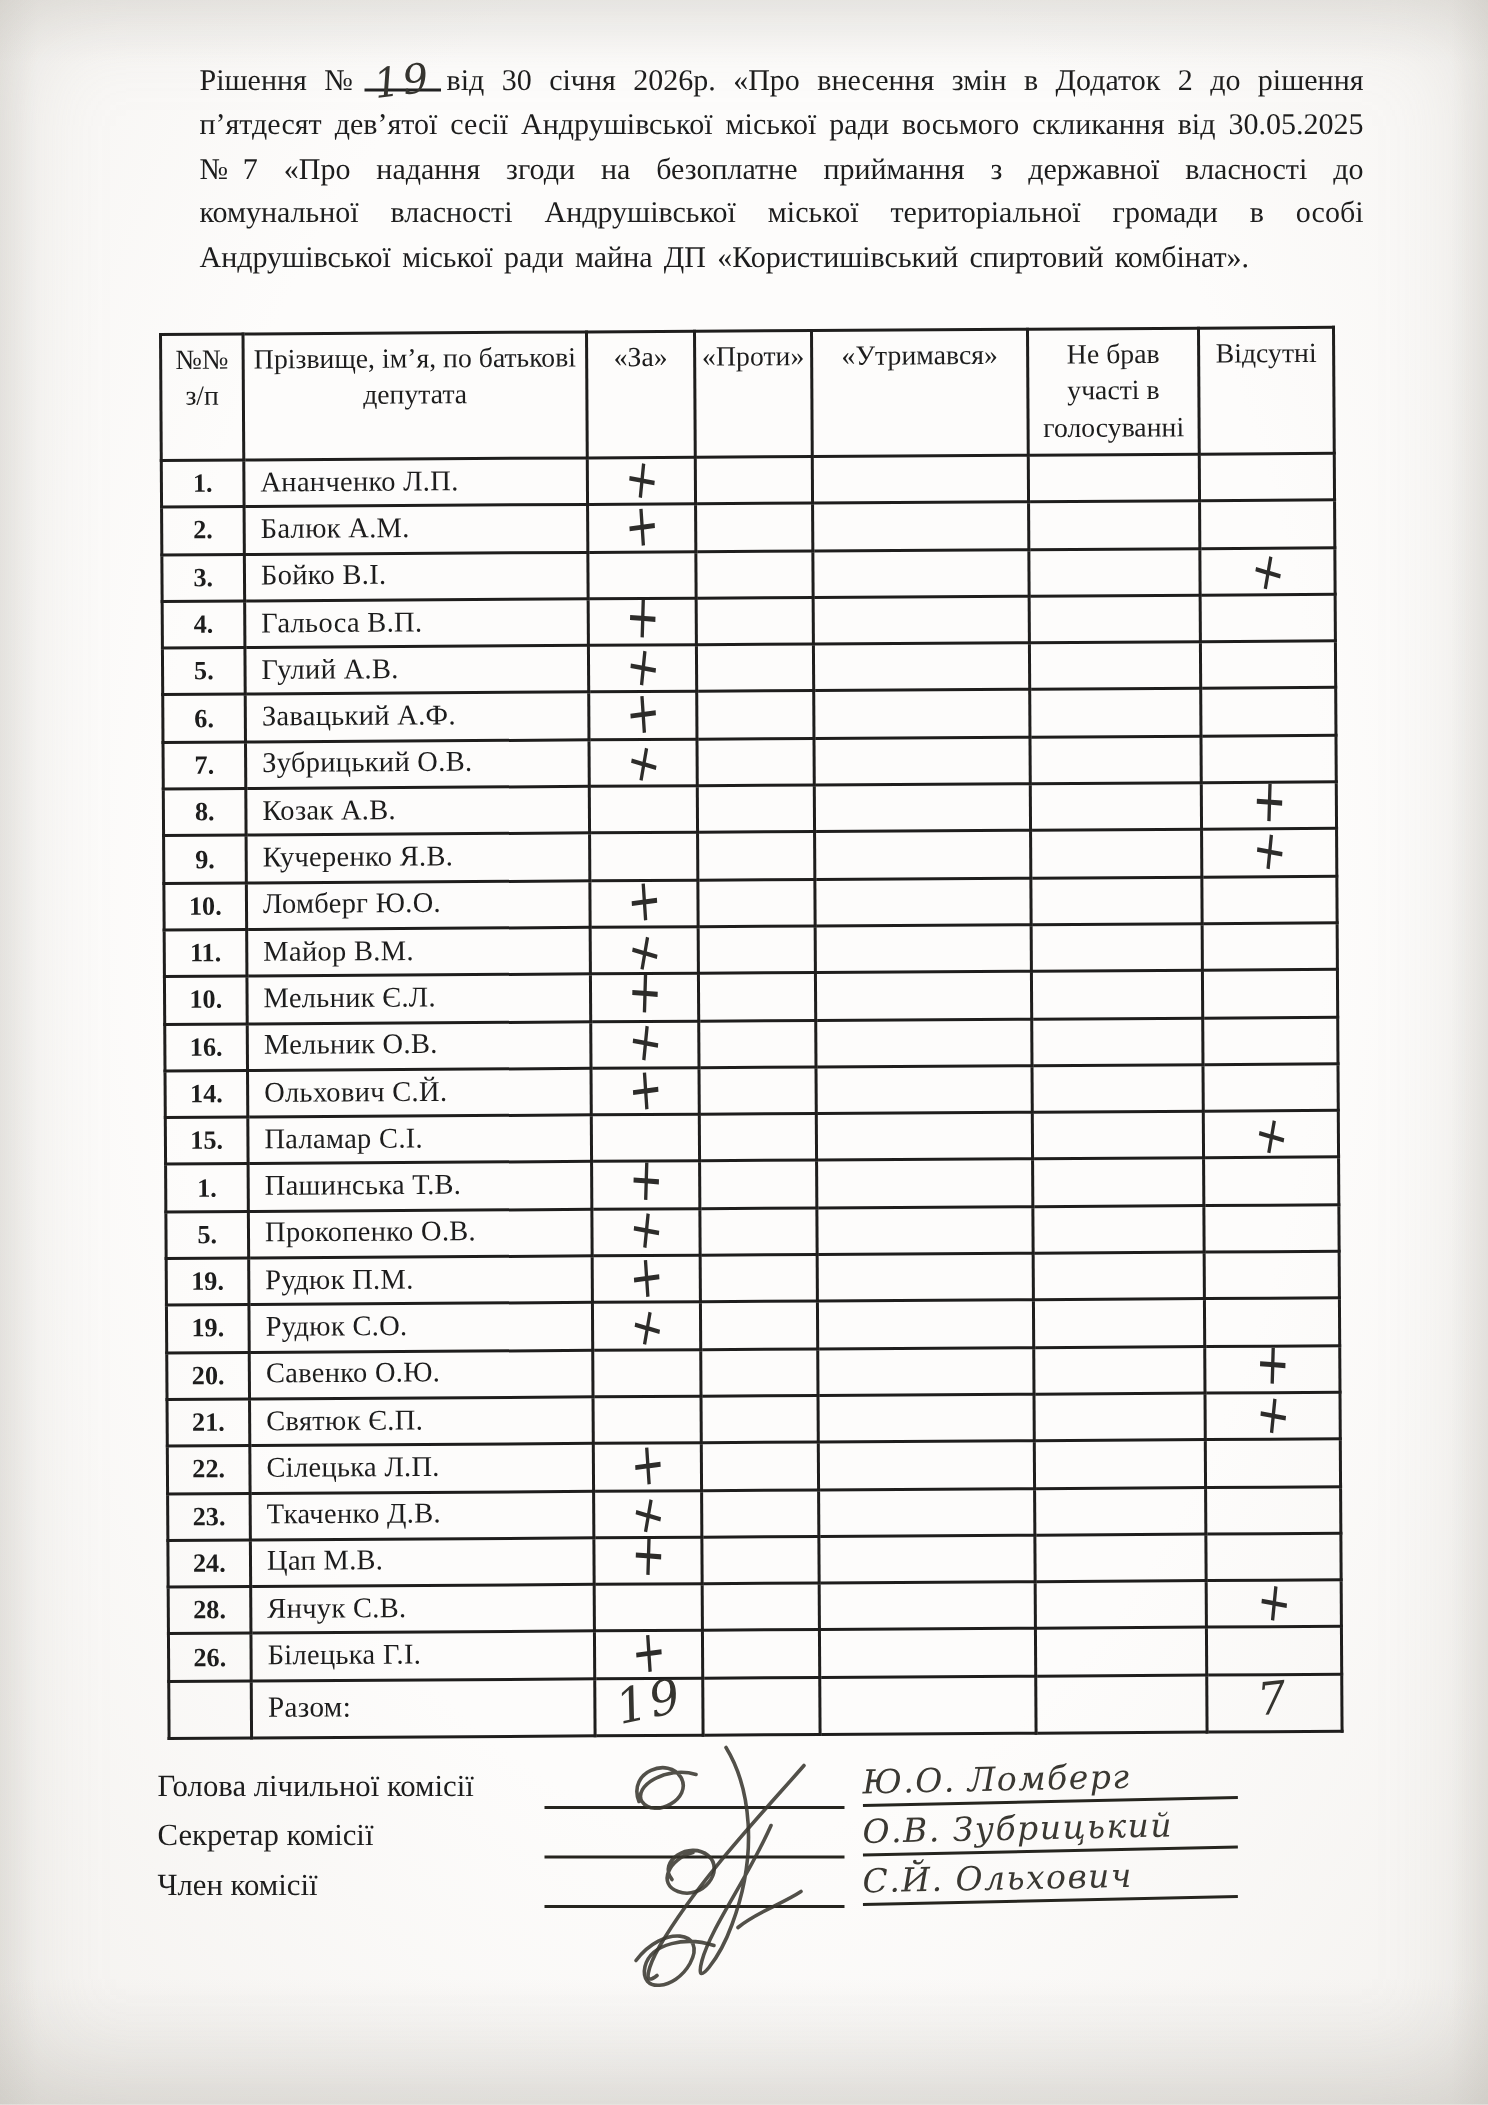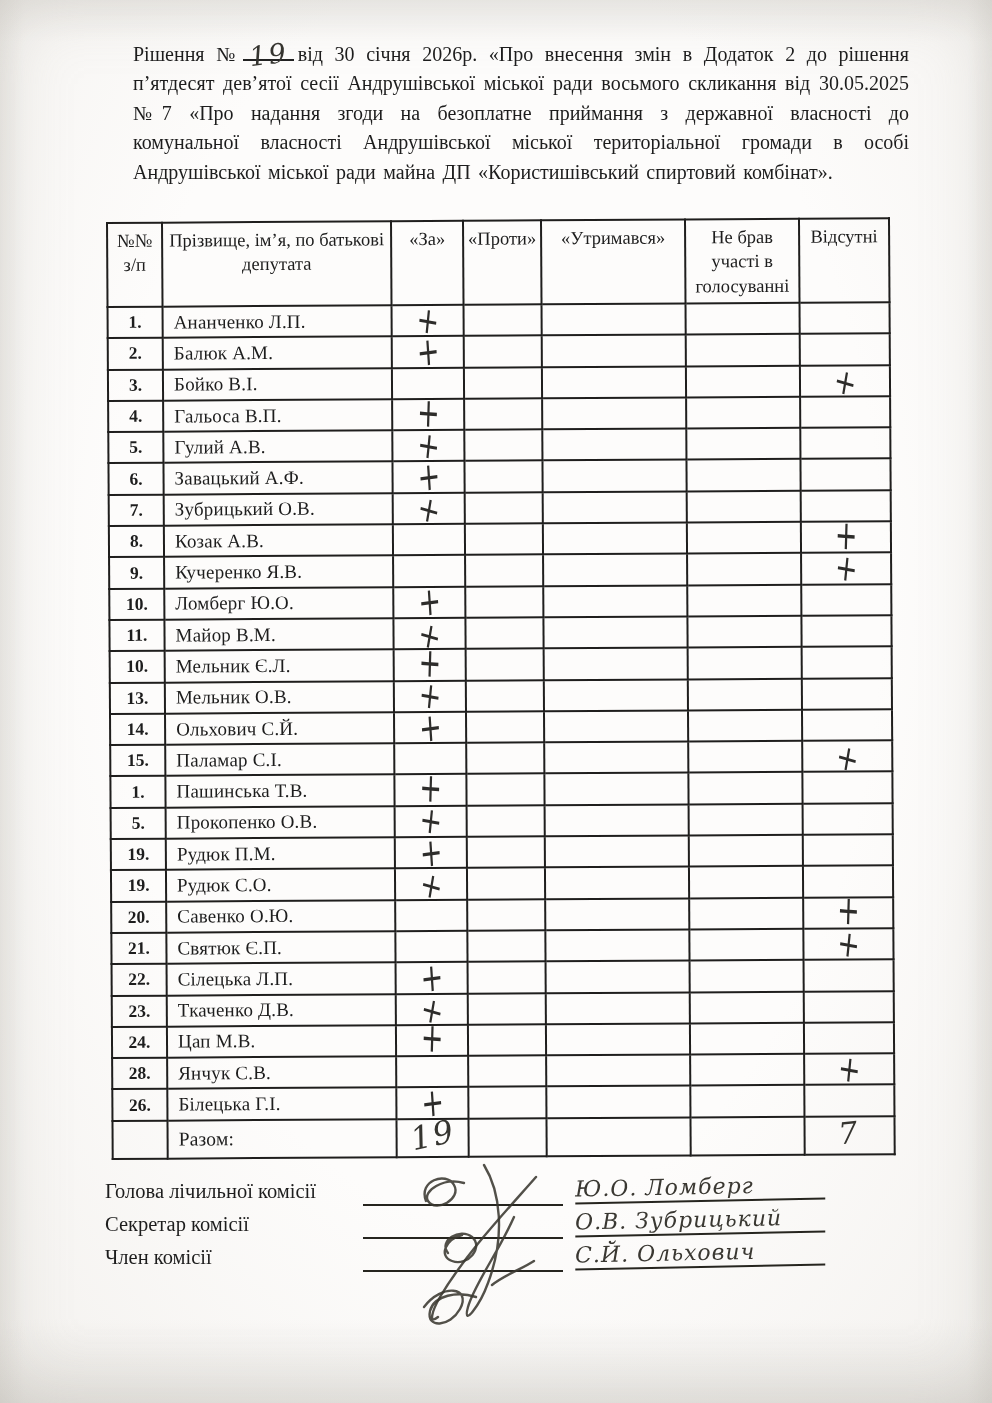--- a/index.html
+++ b/index.html
@@ -235,21 +235,21 @@
           <tr>
             <td class="col-num">10.</td>
             <td class="col-name">Мельник Є.Л.</td>
             <td class="col-vote"><span class="mark mark-3">+</span></td>
             <td class="col-vote"></td>
             <td class="col-vote"></td>
             <td class="col-vote"></td>
             <td class="col-vote"></td>
           </tr>
           <tr>
-            <td class="col-num">13.</td>
+            <td class="col-num">16.</td>
             <td class="col-name">Мельник О.В.</td>
             <td class="col-vote"><span class="mark mark-0">+</span></td>
             <td class="col-vote"></td>
             <td class="col-vote"></td>
             <td class="col-vote"></td>
             <td class="col-vote"></td>
           </tr>
           <tr>
             <td class="col-num">14.</td>
             <td class="col-name">Ольхович С.Й.</td>

